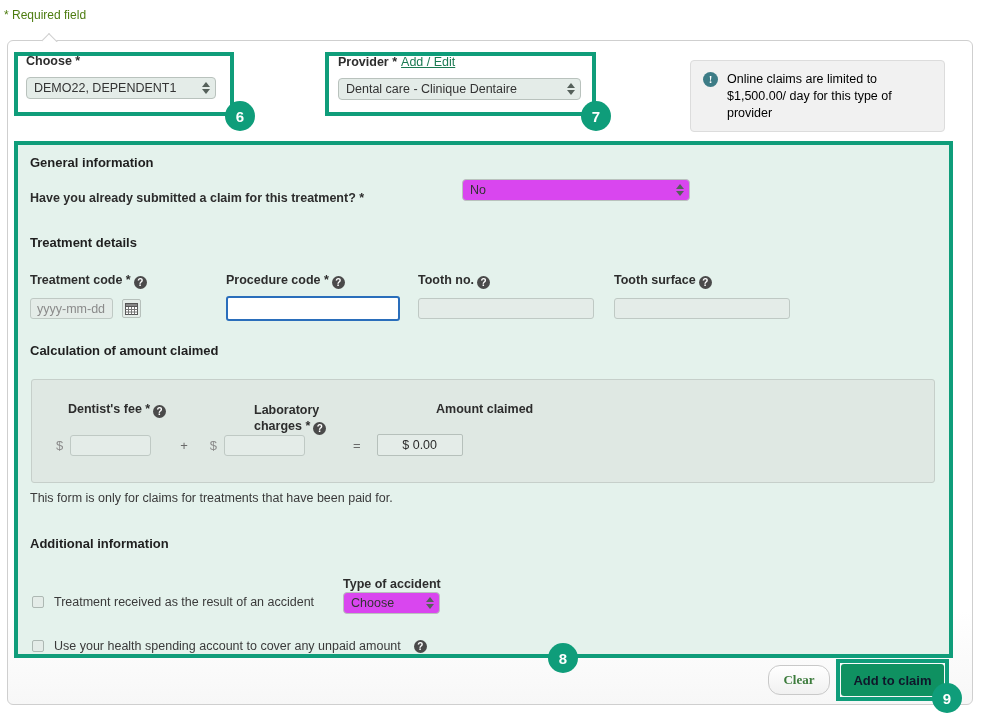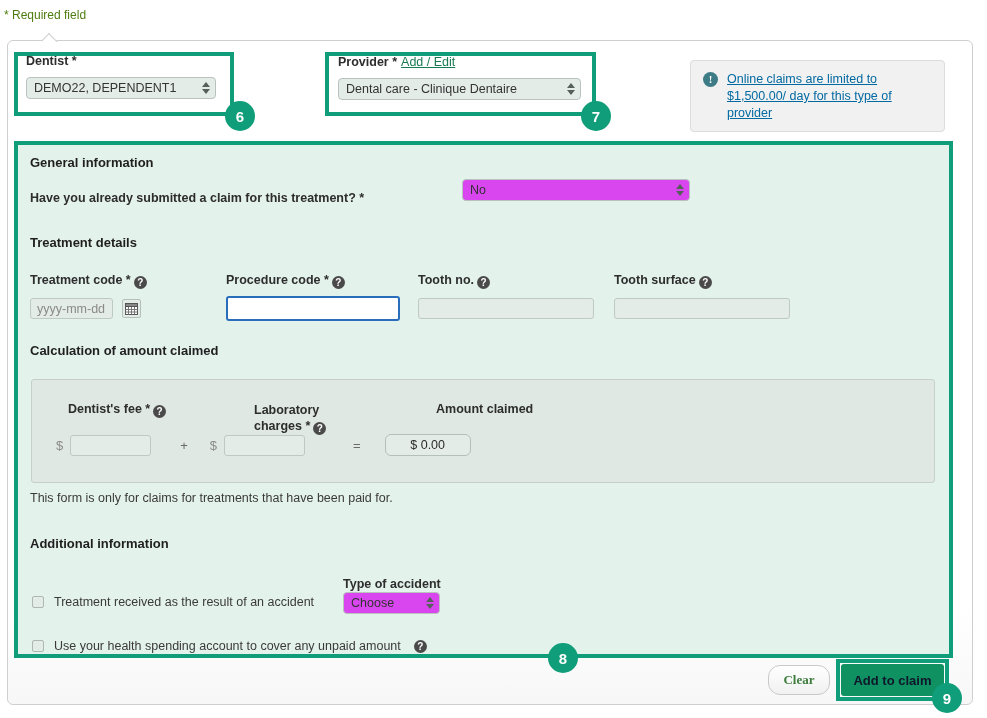--- a/index.html
+++ b/index.html
@@ -141,23 +141,22 @@
     color: #ffffff;
     font-size: 11px;
     font-weight: bold;
     line-height: 15px;
     text-align: center;
     margin-top: 1px;
     font-family: "Liberation Serif", serif;
   }
   .info-text {
     font-size: 12.5px;
-    color: #0369a1;
+    color: #000000;
     line-height: 17px;
-    text-decoration: underline;
   }
 
   
   .panel {
     position: absolute;
     left: 14px; top: 141px;
     width: 939px; height: 517px;
     background: #e4f2ec;
     border: 4px solid #0f9d7a;
   }
@@ -303,21 +302,21 @@
 <body>
 
 <div class="page">
 
   <div class="required-note">* Required field</div>
 
   <div class="card">
     <div class="card-notch"></div>
 
     <div style="position:absolute;left:18px;top:13px;width:200px;">
-      <div class="field-label">Dentist *</div>
+      <div class="field-label">Choose *</div>
       <div class="sel on-mint" style="margin-top:9px;width:190px;">
         <span>DEMO22, DEPENDENT1</span>
         <span class="sel-arrows">
             <i class="up"></i>
             <i class="dn"></i>
           </span>
       </div>
     </div>
 
     <div style="position:absolute;left:330px;top:13px;width:250px;">
@@ -403,21 +402,21 @@
 
       <div class="lbl" style="position:absolute;left:404px;top:13px;">Amount claimed</div>
 
       <div style="position:absolute;left:24px;top:54px;display:flex;align-items:center;">
         <span class="dollar">$</span>
         <input class="txt" style="width: 81px; margin-left: 7px;">
         <span class="op" style="margin-left:29px;">+</span>
         <span class="dollar" style="margin-left:22px;">$</span>
         <input class="txt" style="width: 81px; margin-left: 7px;">
         <span class="op" style="margin-left:48px;">=</span>
-        <span class="amount-out" style="margin-left:24px;border-radius:6px;">$ 0.00</span>
+        <span class="amount-out" style="margin-left:16px;">$ 0.00</span>
       </div>
     </div>
 
     <div class="plain" style="position:absolute;left:12px;top:346px;">This form is only for claims for treatments that have been paid for.</div>
 
     <div class="sec-title" style="position:absolute;left:12px;top:391px;">Additional information</div>
 
     <div class="lbl" style="position:absolute;left:325px;top:423px;">Type of accident</div>
 
     <div style="position:absolute;left:14px;top:450px;display:flex;align-items:center;gap:10px;">

